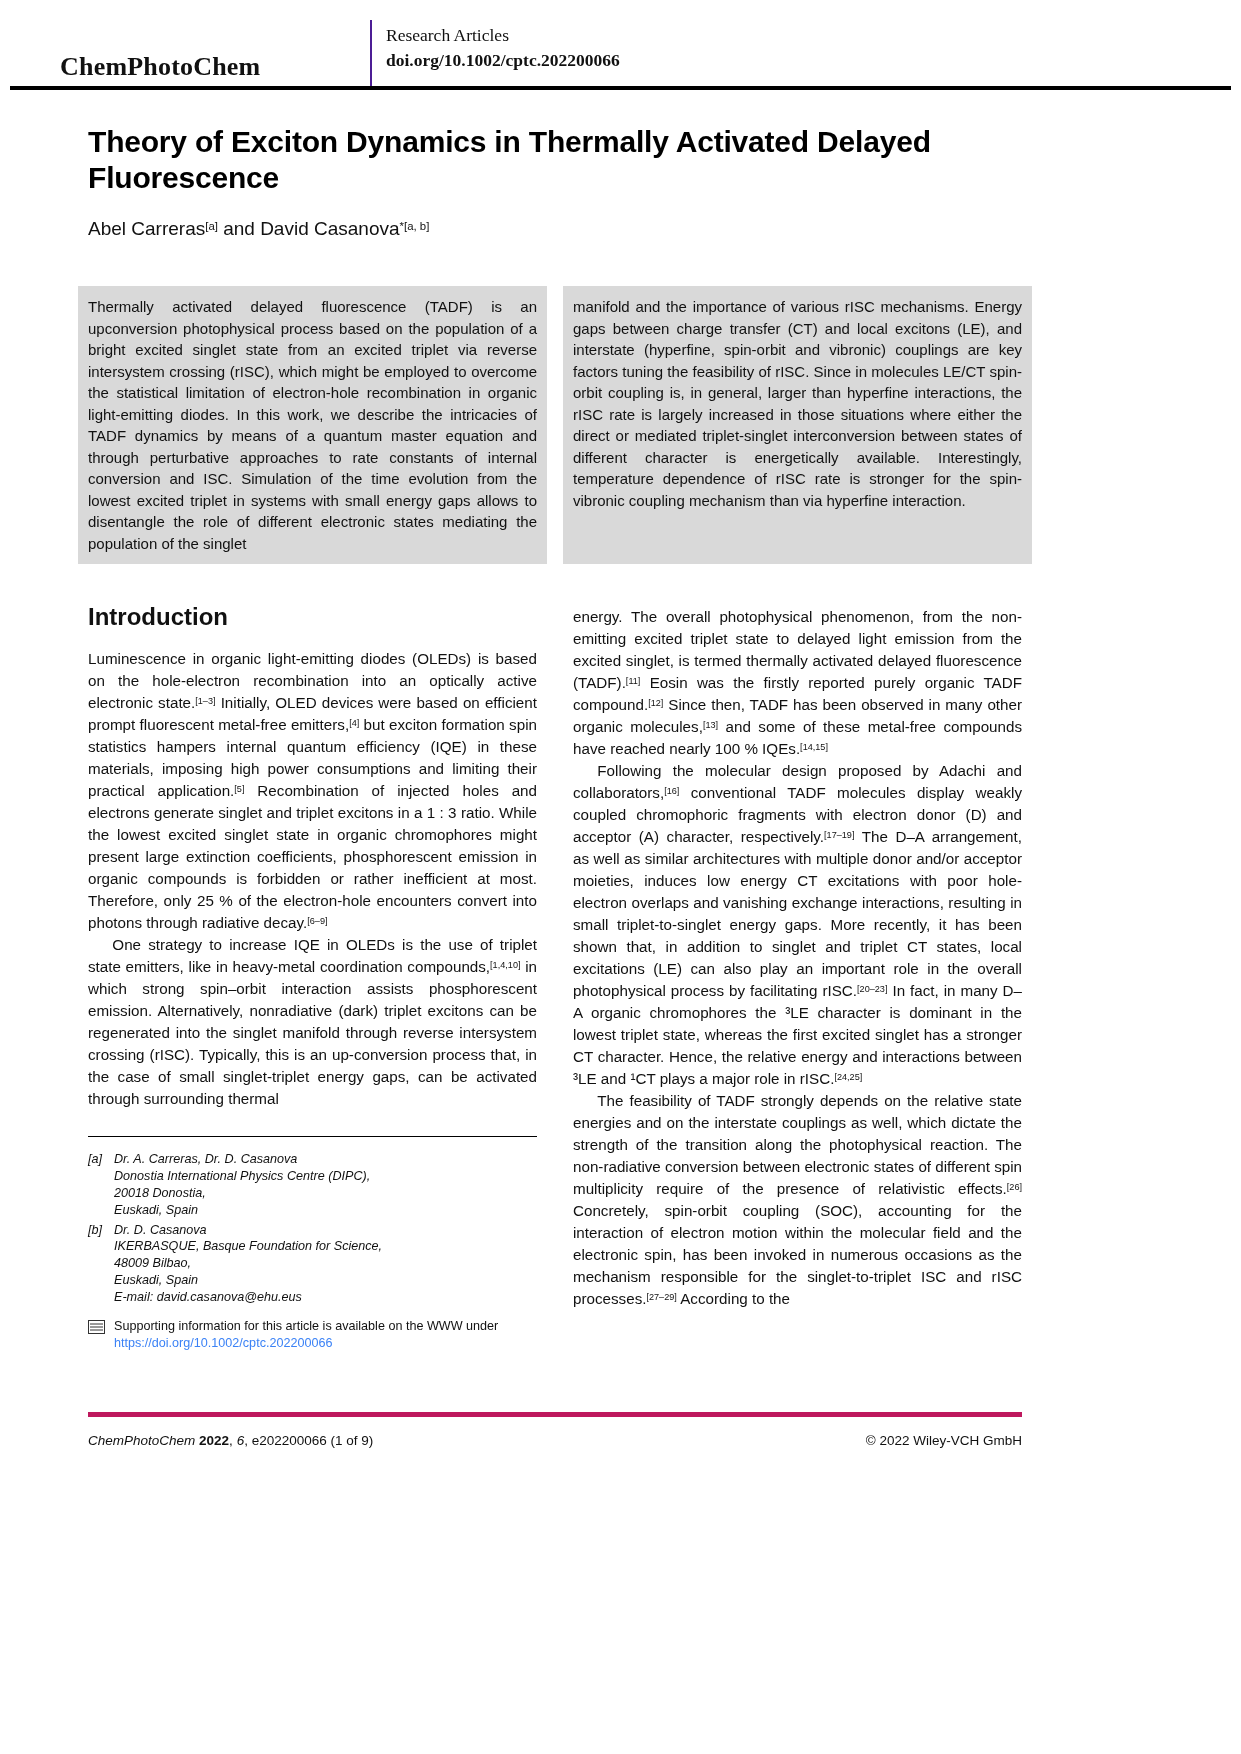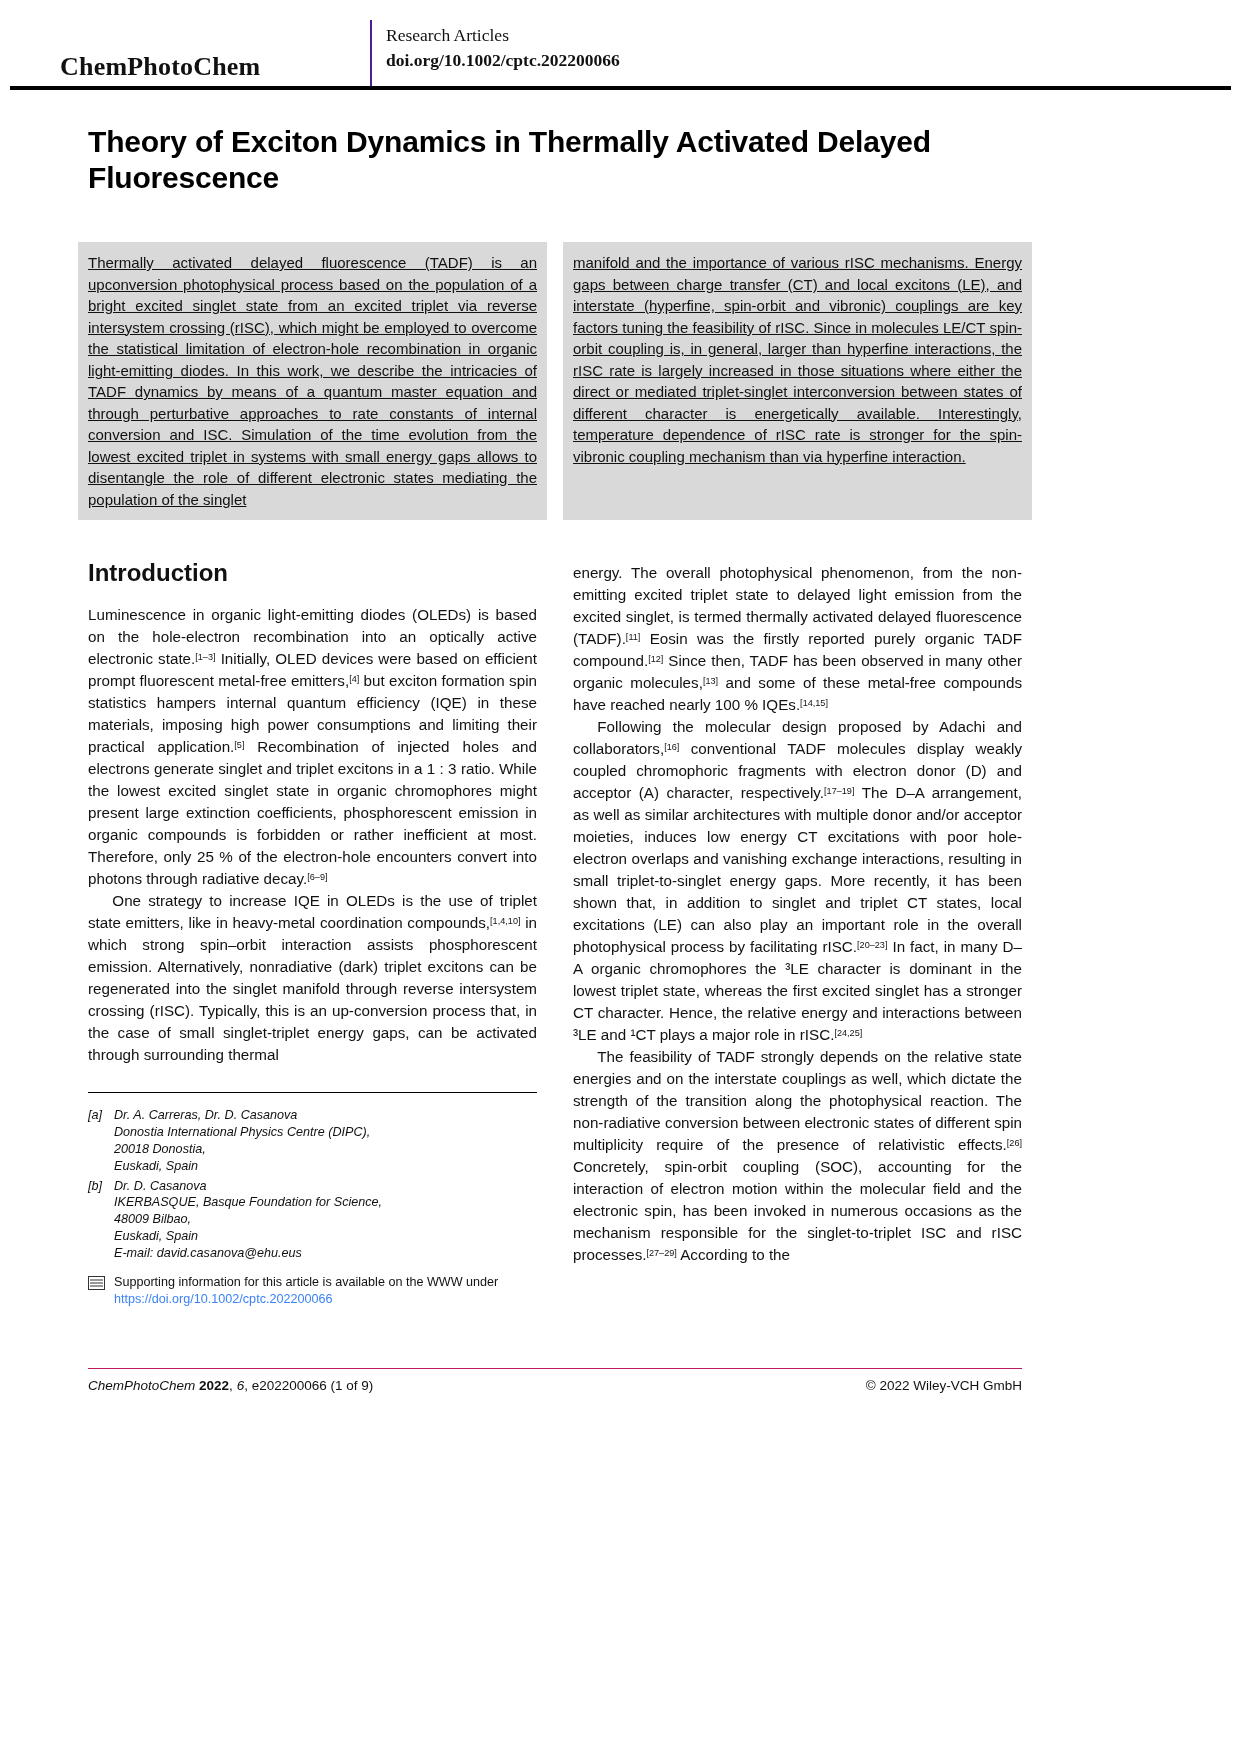--- a/index.html
+++ b/index.html
@@ -62,21 +62,21 @@
     font-weight: 700;
     line-height: 1.2;
     letter-spacing: -0.2px;
     color: #000;
   }
   .authors { margin-top: 22px; font-size: 19px; }
 
   sup { font-size: 0.6em; line-height: 0; vertical-align: baseline; position: relative; top: -0.45em; }
 
   
-  .abstract { margin: 46px -10px 0 -10px; display: flex; gap: 16px; text-decoration: underline; }
+  .abstract { margin: 46px -10px 0 -10px; display: flex; gap: 16px; }
   .abs-col {
     flex: 1;
     background: #d9d9d9;
     padding: 10px;
     font-size: 15px;
     line-height: 21.5px;
     text-align: justify;
   }
 
   
@@ -102,23 +102,23 @@
   .supporting { margin-top: 12px; font-style: normal; display: flex; }
   .si-icon { width: 26px; flex-shrink: 0; padding-top: 2px; }
   .si-body { flex: 1; }
   .si-url { display: block; color: #3b82f6; text-decoration: none; }
 
   
   .footer {
     position: absolute;
     left: 88px;
     right: 219px;
-    top: 1368px;
-    border-top: 1px solid #be185d;
-    padding-top: 9px;
+    top: 1412px;
+    border-top: 5px solid #be185d;
+    padding-top: 16px;
     display: flex;
     justify-content: space-between;
     font-size: 13.5px;
   }
   .seg-italic { font-style: italic; }
   .seg-bold { font-weight: 700; }
 </style>
 </head>
 <body>
 
@@ -131,20 +131,21 @@
       <div class="doi">doi.org/10.1002/cptc.202200066</div>
     </div>
   </div>
   <div class="header-rule"></div>
 
 
   <div class="content">
 
     <h1 class="title">Theory of Exciton Dynamics in Thermally Activated Delayed Fluorescence</h1>
 
+    <div class="authors"><span>Abel Carreras</span><sup>[a]</sup><span> and David Casanova</span><sup>*[a, b]</sup></div>
 
     <div class="abstract">
       <div class="abs-col">Thermally activated delayed fluorescence (TADF) is an upconversion photophysical process based on the population of a bright excited singlet state from an excited triplet via reverse intersystem crossing (rISC), which might be employed to overcome the statistical limitation of electron-hole recombination in organic light-emitting diodes. In this work, we describe the intricacies of TADF dynamics by means of a quantum master equation and through perturbative approaches to rate constants of internal conversion and ISC. Simulation of the time evolution from the lowest excited triplet in systems with small energy gaps allows to disentangle the role of different electronic states mediating the population of the singlet</div>
       <div class="abs-col">manifold and the importance of various rISC mechanisms. Energy gaps between charge transfer (CT) and local excitons (LE), and interstate (hyperfine, spin-orbit and vibronic) couplings are key factors tuning the feasibility of rISC. Since in molecules LE/CT spin-orbit coupling is, in general, larger than hyperfine interactions, the rISC rate is largely increased in those situations where either the direct or mediated triplet-singlet interconversion between states of different character is energetically available. Interestingly, temperature dependence of rISC rate is stronger for the spin-vibronic coupling mechanism than via hyperfine interaction.</div>
     </div>
 
     <div class="columns">
 
       <div class="col">
         <h2>Introduction</h2>

